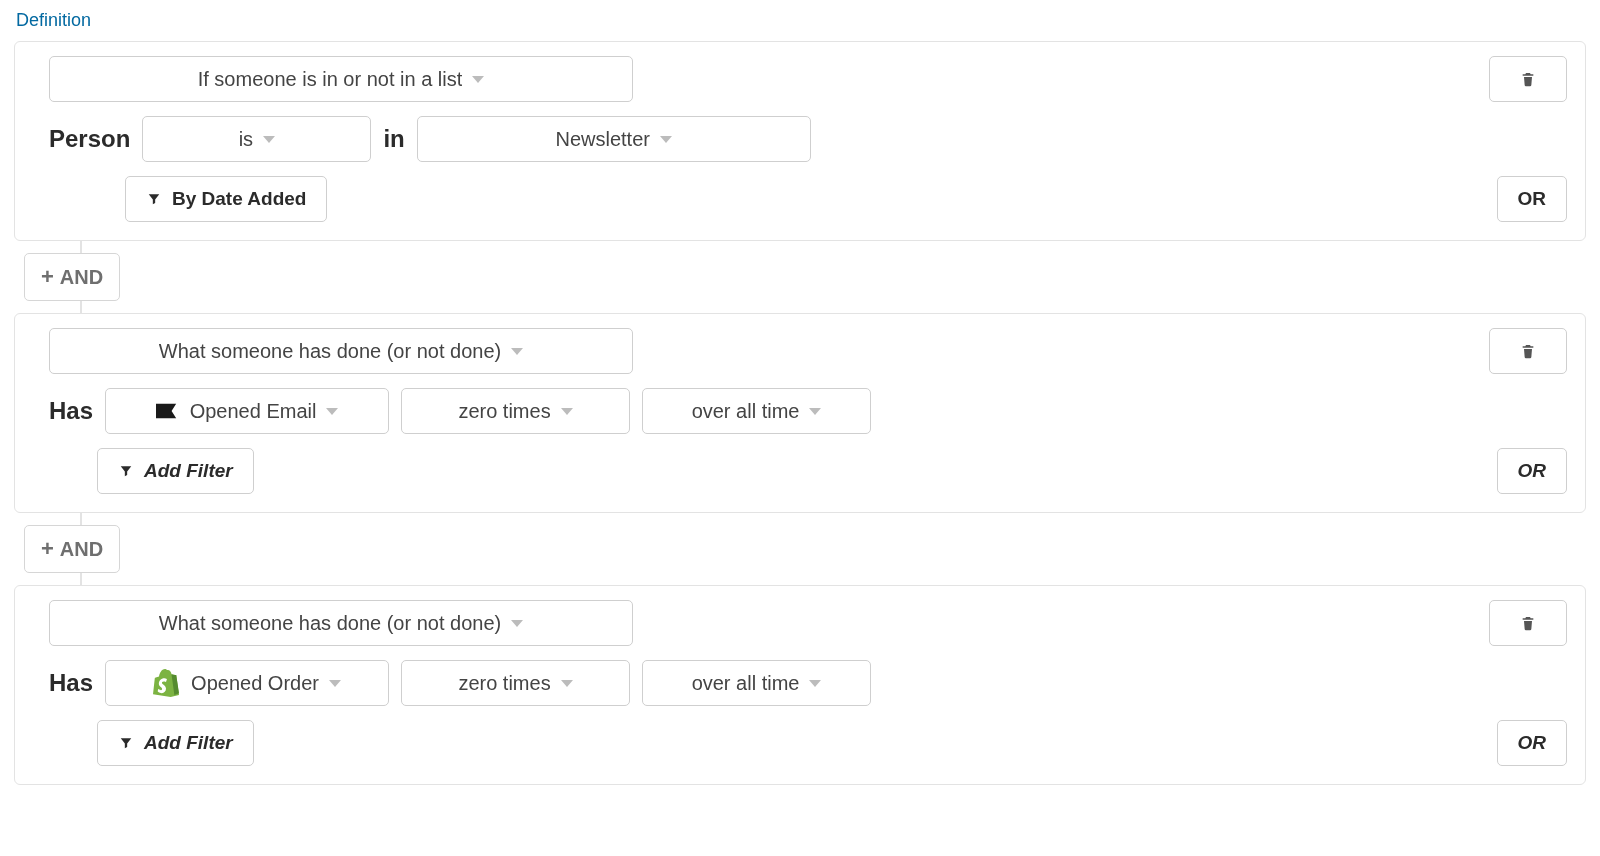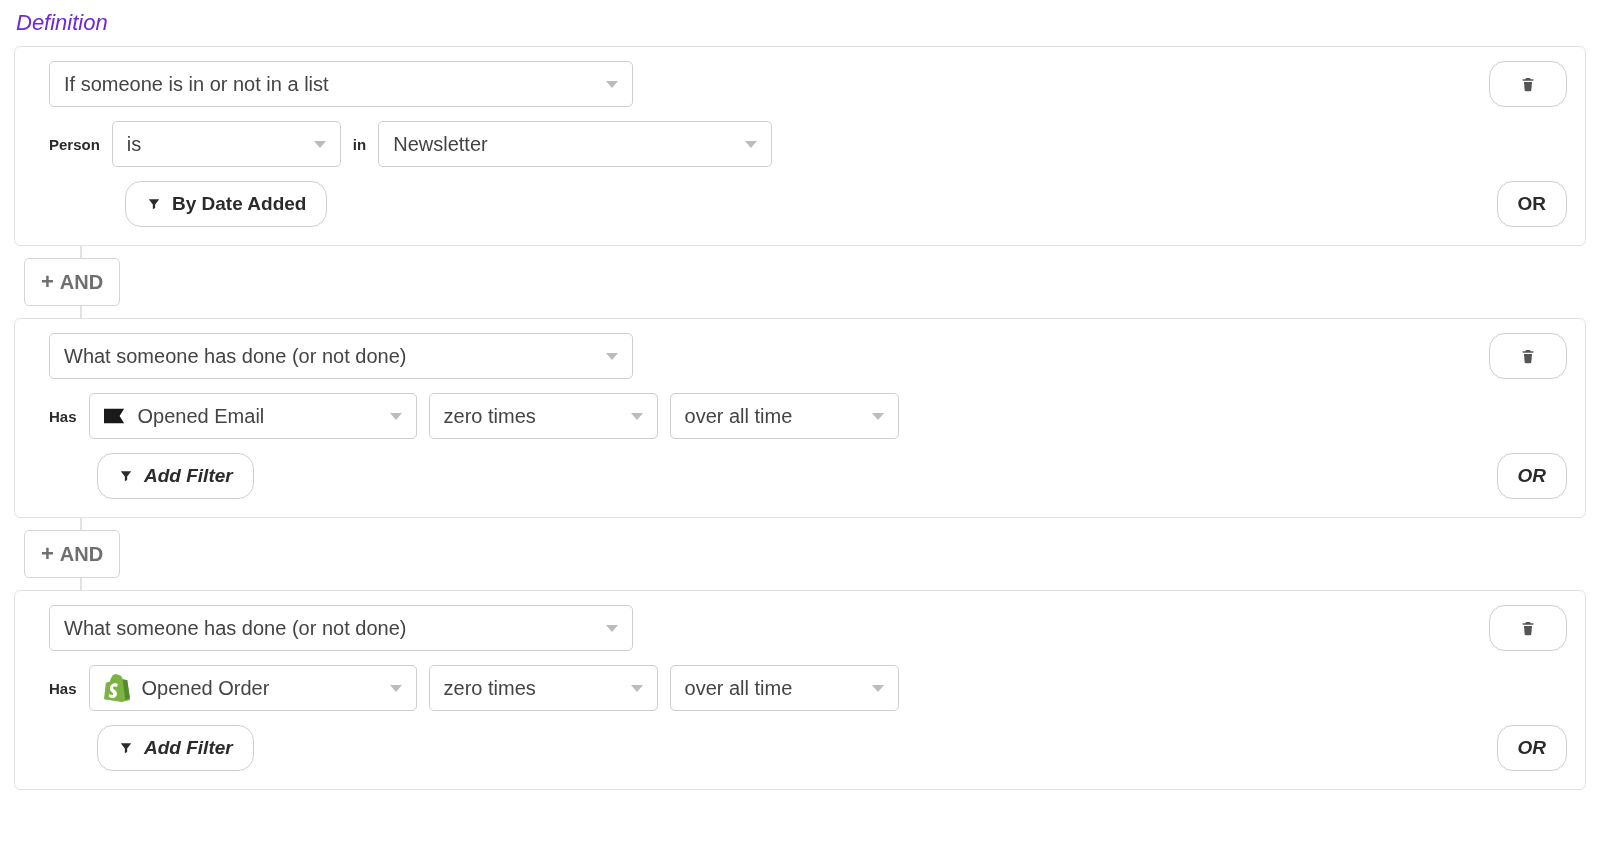--- a/index.html
+++ b/index.html
@@ -9,52 +9,51 @@
     width: 1600px;
     height: 856px;
     background: #ffffff;
     font-family: -apple-system, BlinkMacSystemFont, "Segoe UI", Helvetica, Arial, sans-serif;
     color: #2b2b2b;
   }
   .wrap {
     padding: 10px 14px 20px 14px;
   }
   .heading {
-    font-size: 22px;
+    font-size: 18px;
     font-weight: 400;
-    color: #6d28d9;
+    color: #0369a1;
     margin: 0 0 10px 2px;
-    font-style: italic;
   }
   .block {
     border: 1px solid #e3e3e3;
     border-radius: 6px;
     padding: 14px 18px 18px 34px;
     position: relative;
     background: #fff;
   }
   .row {
     display: flex;
     align-items: center;
     gap: 12px;
     margin-bottom: 14px;
   }
   .row:last-child { margin-bottom: 0; }
   .row-top { justify-content: space-between; align-items: flex-start; }
   .row-bottom { justify-content: space-between; align-items: center; }
   .left-cluster { display: flex; align-items: center; gap: 12px; flex-wrap: wrap; }
   .label-text {
-    font-size: 15px;
+    font-size: 24px;
     font-weight: 600;
     color: #2b2b2b;
   }
   .select {
     display: inline-flex;
     align-items: center;
-    justify-content: space-between;
+    justify-content: center;
     border: 1px solid #cfcfcf;
     border-radius: 5px;
     padding: 0 14px;
     height: 46px;
     background: #fff;
     cursor: pointer;
     position: relative;
     font-size: 20px;
     color: #444;
   }
@@ -70,29 +69,29 @@
     margin-left: 10px;
     flex: 0 0 auto;
     width: 0; height: 0;
     border-left: 6px solid transparent;
     border-right: 6px solid transparent;
     border-top: 7px solid #bcbcbc;
   }
   .w-lg { width: 584px; }
   .w-md { width: 394px; }
   .w-sm { width: 229px; }
-  .w-ev { width: 328px; }
+  .w-ev { width: 284px; }
 
   .btn {
     display: inline-flex;
     align-items: center;
     justify-content: center;
     gap: 10px;
     border: 1px solid #cfcfcf;
-    border-radius: 16px;
+    border-radius: 5px;
     height: 46px;
     padding: 0 20px;
     background: #fff;
     font-size: 19px;
     font-weight: 700;
     color: #2b2b2b;
     cursor: pointer;
     white-space: nowrap;
   }
   .btn-icon-only {

